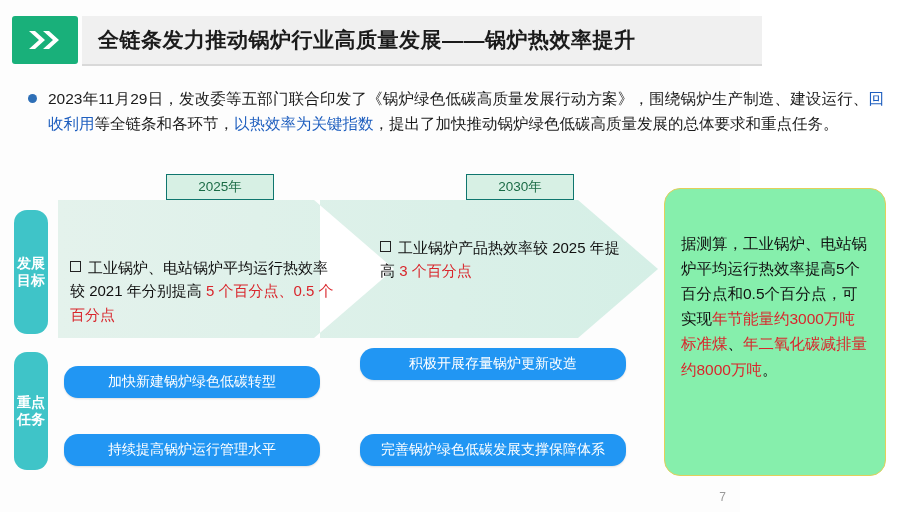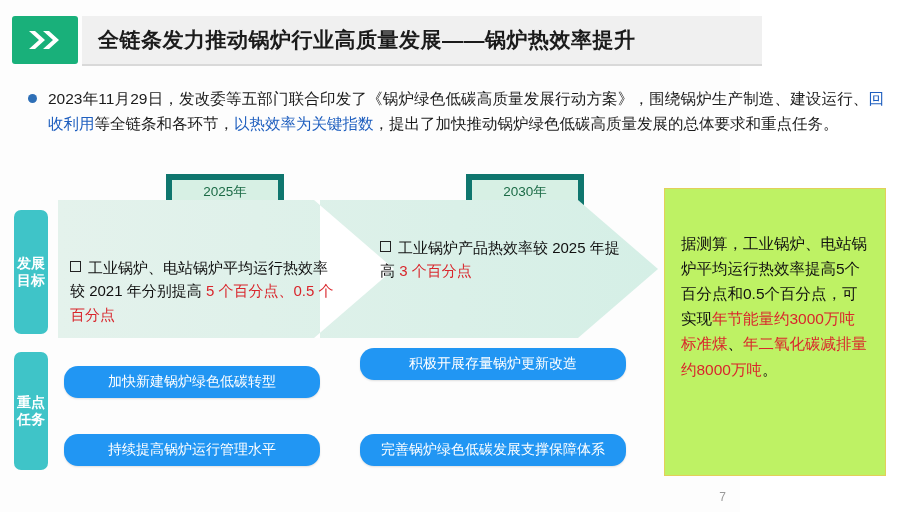--- a/index.html
+++ b/index.html
@@ -104,41 +104,41 @@
     text-align: justify;
   }
   .t-blue { color: #1f5fbf; }
   .t-red  { color: #d9262c; }
 
   
   .vlabel {
     position: absolute;
     width: 34px;
     background: #3fc4c8;
-    border-radius: 7px;
+    border-radius: 13px;
     color: #fff;
     font-size: 14px;
     font-weight: bold;
     display: flex;
     align-items: center;
     justify-content: center;
     text-align: center;
     line-height: 1.18;
     padding: 0 3px;
     box-sizing: border-box;
   }
   #label-goal { left: 14px; top: 210px; height: 124px; }
   #label-task { left: 14px; top: 352px; height: 118px; }
 
   
   .year-tag {
     position: absolute;
     height: 24px;
     background: #d7f0e4;
-    border: 6px solid #0f766e;
+    border: 1px solid #0f766e;
     border-radius: 0;
     color: #1b6b46;
     font-size: 13.5px;
     display: flex;
     align-items: center;
     justify-content: center;
     padding: 0 12px;
   }
   #year-2025 { left: 166px; top: 174px; width: 82px; }
   #year-2030 { left: 466px; top: 174px; width: 82px; }
@@ -182,23 +182,23 @@
   #task-1 { left: 64px;  top: 366px; width: 256px; }
   #task-2 { left: 360px; top: 348px; width: 266px; }
   #task-3 { left: 64px;  top: 434px; width: 256px; }
   #task-4 { left: 360px; top: 434px; width: 266px; }
 
   
   .note-box {
     position: absolute;
     left: 664px; top: 188px;
     width: 222px; height: 288px;
-    background: #bef264;
+    background: #86efac;
     border: 1.5px solid #e3cf5a;
-    border-radius: 0;
+    border-radius: 16px;
     box-sizing: border-box;
     padding: 42px 16px 24px 16px;
   }
   .note-text {
     font-size: 15.5px;
     line-height: 1.62;
     color: #111;
   }
 
   

